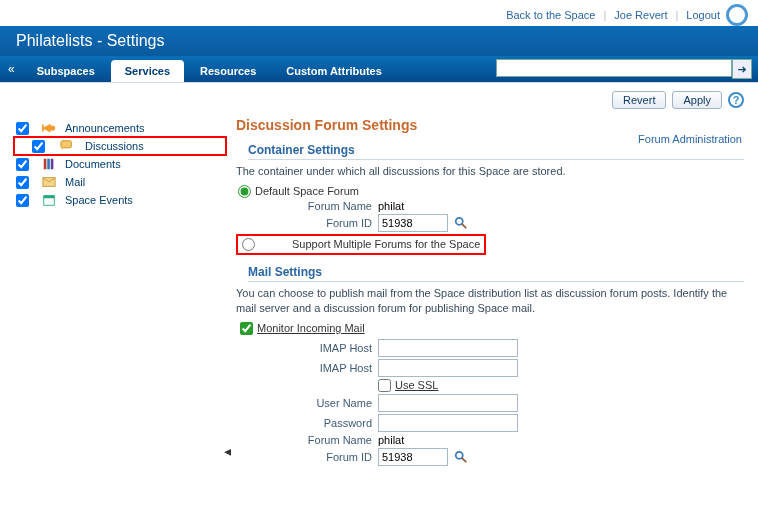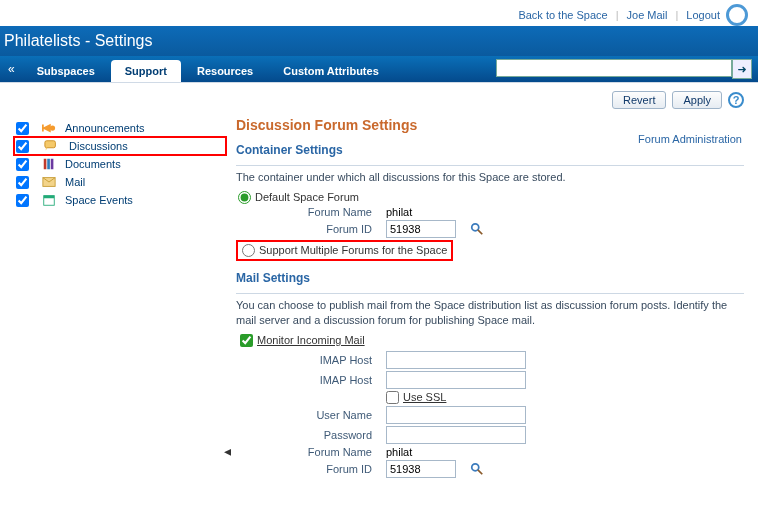--- a/index.html
+++ b/index.html
@@ -1,77 +1,77 @@
 <!DOCTYPE html>
 <html><head>
 <meta charset="utf-8">
 <style>
 * { box-sizing: border-box; margin: 0; padding: 0; font-family: Tahoma, Arial, sans-serif; }
 body { background: #fff; width: 758px; height: 529px; overflow: hidden; font-size: 11px; }
-.header-bar { background: linear-gradient(#0d6bb8, #0a5a9e); height: 30px; display: flex; align-items: center; justify-content: space-between; padding: 0 4px; }
+.header-bar { background: linear-gradient(#0d6bb8, #0a5a9e); height: 30px; display: flex; align-items: center; justify-content: space-between; padding: 0 16px; }
 .header-title { color: #fff; font-size: 16px; font-weight: normal; }
 .logo-o { width: 22px; height: 22px; border: 3px solid #4d99d6; border-radius: 11px; display: inline-block; margin-left: 6px; }
 .top-links { display:flex; justify-content:flex-end; align-items:center; padding:4px 10px 0; font-size:11px; color:#3a7cc2; background:#fff;border-radius:7px; }
 .top-links a { color:#2a66a5; text-decoration:none; }
 .top-links .sep { color:#bbb; margin:0 8px; }
 .tab-bar { background: linear-gradient(#0a6fb8, #044a8c); height: 26px; display: flex; align-items: flex-end; padding: 0 4px; position: relative; }
 .back-chev { color: #fff; font-size: 12px; padding: 0 8px 6px 4px; cursor: pointer; }
 .tab { color: #fff; padding: 5px 14px; font-size: 11px; cursor: pointer; border-radius: 4px 4px 0 0; margin-right: 2px; font-weight: bold; }
 .tab.active { background: #fff; color: #003d73; }
 .tab-search { position: absolute; right: 6px; top: 3px; display: flex; }
 .tab-search input { width: 236px; height: 18px; border: 1px solid #7a9; font-size: 11px; padding: 1px 3px; }
 .tab-search button { width: 20px; height: 20px; border: 1px solid #7a9; background: #eef; cursor: pointer; font-size: 11px; color:#046; }
 .content { display: flex; height: calc(529px - 30px - 26px - 22px); border-top: 1px solid #d0dae6; }
 .sidebar { width: 230px; padding: 36px 0 0 16px; position: relative; }
 .side-row { display: flex; align-items: center; height: 18px; font-size: 11px; color: #003d73; }
 .side-row .chk { margin-right: 12px; }
 .side-row .icon { width: 16px; text-align: center; margin-right: 8px; }
-.side-row.highlight { outline: 2px solid #ff0000; outline-offset: -1px; width: 212px; padding-left: 0px; margin-left: -2px; }
+.side-row.highlight { outline: 2px solid #ff0000; outline-offset: -1px; width: 212px; padding-left: 16px; margin-left: -2px; }
 .side-row.highlight > * { margin-left: 2px; }
 .main { flex: 1; padding: 8px 14px 0 6px; position: relative; }
 .action-row { display: flex; justify-content: flex-end; align-items: center; gap: 6px; padding-bottom: 8px; }
 .btn { background: linear-gradient(#fdfdfd,#e6ecf2); border: 1px solid #9fb4c9; border-radius: 3px; padding: 2px 10px; font-size: 11px; color: #10396a; cursor: pointer; }
 .help-icon { width: 16px; height: 16px; border: 2px solid #3a8ccc; border-radius: 50%; color: #3a8ccc; font-size: 11px; font-weight: bold; display: inline-flex; align-items: center; justify-content: center; cursor: pointer; }
 h2.section-title { color: #c9692d; font-size: 14px; font-weight: bold; }
 .admin-link { position: absolute; right: 16px; top: 50px; color: #2a66a5; font-size: 11px; cursor: pointer; }
-.sub-title { color: #2a66a5; font-size: 12px; font-weight: bold; border-bottom: 1px solid #cdd8e4; padding-bottom: 8px; margin-top: 10px; }
+.sub-title { color: #2a66a5; font-size: 12px; font-weight: bold; border-bottom: 1px solid #cdd8e4; padding-bottom: 2px; margin-top: 10px; margin-left: 12px; }
 .desc { color: #384a5e; font-size: 11px; margin: 4px 0 6px 0; line-height: 1.35; }
 .radio-row { display: flex; align-items: center; margin: 2px 0 2px 2px; color: #333; font-size: 11px; }
 .radio-row input { margin-right: 4px; }
-.radio-row.highlight { outline: 2px solid #ff0000; padding: 2px 4px; display: inline-flex; }
-.form-row { display: flex; align-items: center; margin: 2px 0; gap: 8px; }
+.radio-row.highlight { outline: 2px solid #ff0000; padding: 2px 4px; display: inline-flex; gap: 33px; }
+.form-row { display: flex; align-items: center; margin: 2px 0; }
 .form-label { width: 108px; text-align: right; color: #3f5a77; font-size: 11px; padding-right: 6px; }
 .form-row input[type="text"], .form-row input[type="password"] { border: 1px solid #a7b8c9; height: 18px; font-size: 11px; padding: 1px 3px; }
 .lookup-icon { margin-left: 6px; cursor: pointer; }
 .chk-row { display: flex; align-items: center; margin: 4px 0 4px 4px; font-size: 11px; color: #333; text-decoration: underline; }
 .chk-row input { margin-right: 4px; accent-color: #2a9c2a; }
 .indent { margin-left: 34px; }
 .collapse-handle { position: absolute; left: -6px; top: 360px; cursor: pointer; font-size: 14px; color: #333; }
 svg.ic { width: 14px; height: 14px; vertical-align: middle; }
 </style>
 </head>
 <body>
 
 <div class="top-links">
   <a>Back to the Space</a>
   <span class="sep">|</span>
-  <a>Joe Mail</a>
+  <a>Joe Revert</a>
   <span class="sep">|</span>
   <a>Logout</a>
   <span class="logo-o"></span>
 </div>
 
 <div class="header-bar">
   <span class="header-title">Philatelists - Settings</span>
 </div>
 
 <div class="tab-bar">
   <span class="back-chev">«</span>
   <div class="tab">Subspaces</div>
-  <div class="tab active">Support</div>
+  <div class="tab active">Services</div>
   <div class="tab">Resources</div>
   <div class="tab">Custom Attributes</div>
   <div class="tab-search">
     <input type="text" value="" style="">
     <button>➜</button>
   </div>
 </div>
 
 <div class="content">
   <div class="sidebar">

